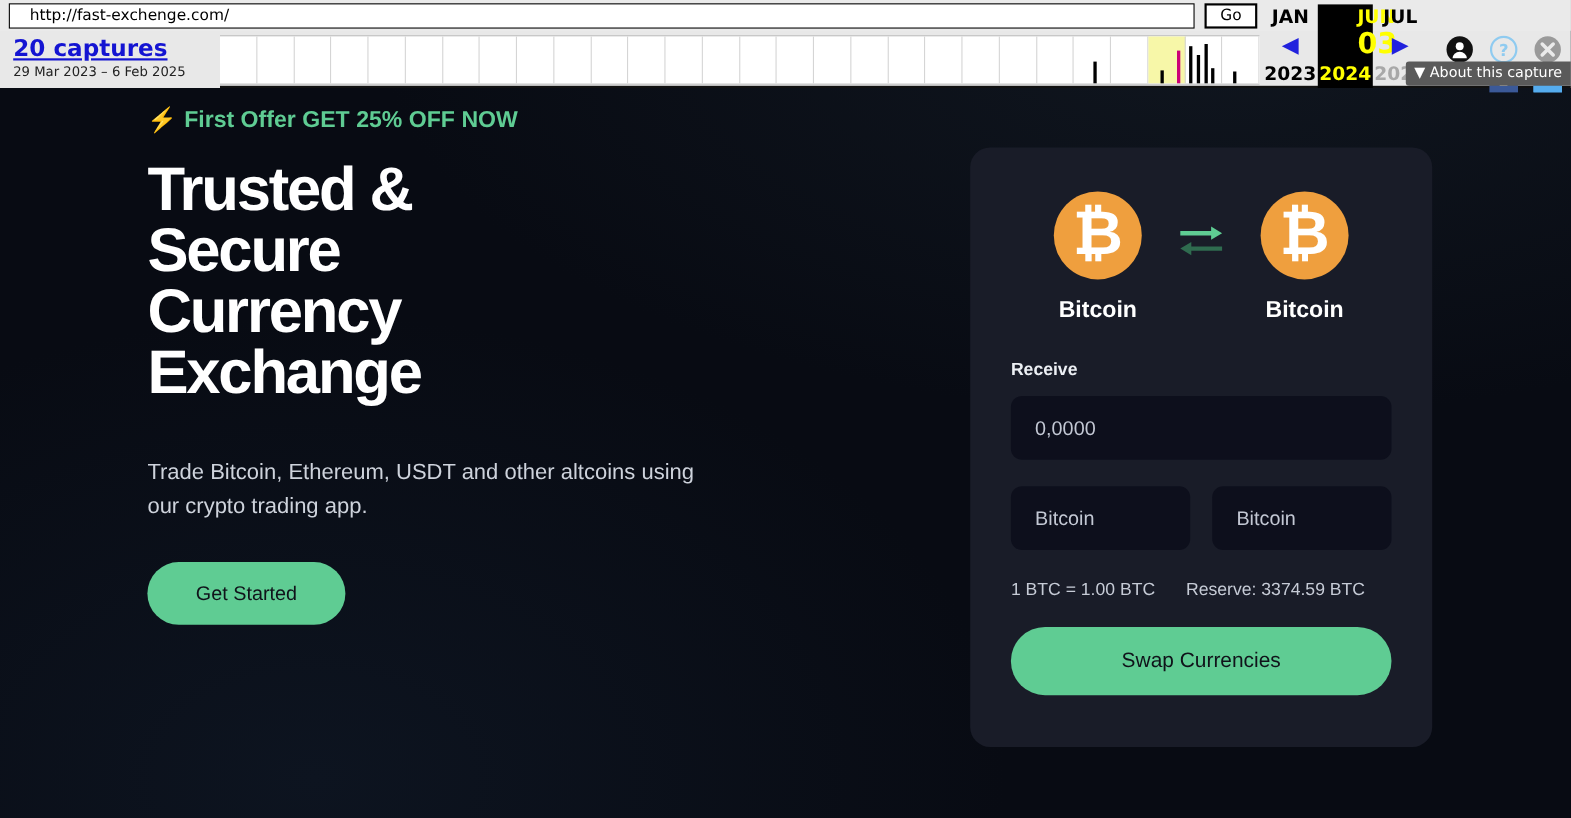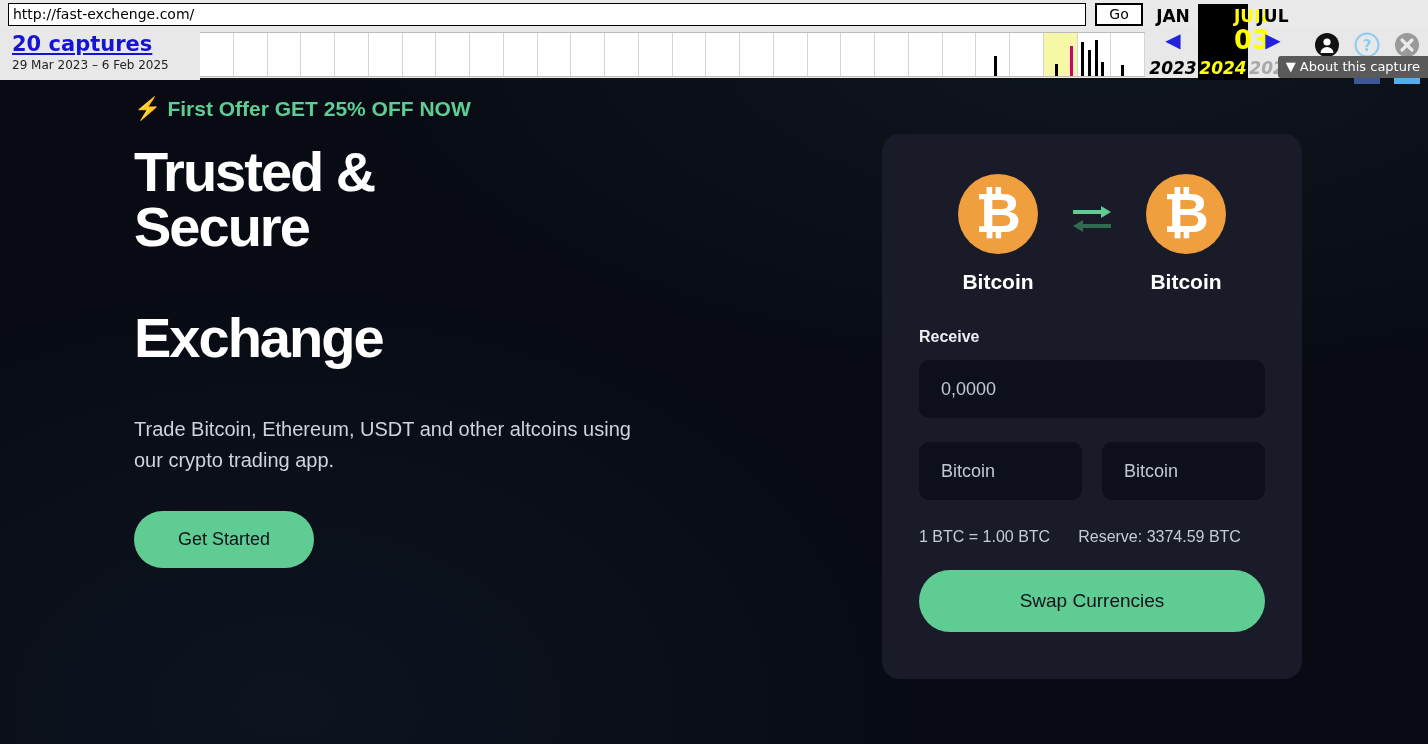--- a/index.html
+++ b/index.html
@@ -25,21 +25,21 @@
     display: flex; align-items: center;
   }
   #wb-url {
     margin-left: 8px;
     width: 1078px; height: 23px;
     background: #fff;
     border: 1px solid #000;
     font-family: "DejaVu Sans", sans-serif;
     font-size: 14px;
     color: #000;
-    padding: 0 4px;
+    padding: 0 18px;
     line-height: 21px;
     white-space: nowrap; overflow: hidden;
   }
   #wb-go {
     margin-left: 9px;
     width: 48px; height: 23px;
     background: #fff;
     border: 2px solid #000;
     font-family: "DejaVu Sans", sans-serif;
     font-size: 14px;
@@ -100,21 +100,21 @@
     width: 150px; height: 76px;
     display: flex;
   }
   .wb-datecol {
     width: 50px;
     text-align: center;
     font-family: "DejaVu Sans", sans-serif;
     position: relative;
   }
   .wb-datecol .mon { font-size: 17px; font-weight: bold; color: #000; display:block; margin-top:2px;}
-  .wb-datecol .yr  { font-size: 17px; font-weight: bold; color: #000; display:block; position:absolute; bottom:2px; left:0; width:50px;font-style:italic;}
+  .wb-datecol .yr  { font-size: 17px; font-weight: bold; color: #000; display:block; position:absolute; bottom:2px; left:0; width:50px;}
   #wb-col-cur { background: #000; padding-left: 36px; }
   #wb-col-cur .mon, #wb-col-cur .yr { color: #ffff00; }
   #wb-col-cur .day { font-size: 26px; font-weight: bold; color: #ffff00; display:block; line-height: 28px; }
   #wb-col-prev .yr { color: #000; }
   #wb-col-next .mon { color: #000; }
   #wb-col-next .yr { color: #a8a8a8; }
   .wb-arrow { font-size: 20px; color: #2222dd; line-height: 28px; }
 
   
   #wb-icons {
@@ -313,21 +313,21 @@
   </div>
 
   <div id="hero-left">
     <div id="offer">
       <span id="offer-bolt">⚡</span>
       <span>First Offer GET 25% OFF NOW</span>
     </div>
     <h1 id="headline">
       <span>Trusted &amp;</span><br>
       <span>Secure</span><br>
-      <br>
+      <span>Currency</span><br>
       <span>Exchange</span>
     </h1>
     <p id="sub">Trade Bitcoin, Ethereum, USDT and other altcoins using our crypto trading app.</p>
     <div id="get-started">Get Started</div>
   </div>
 
   <div id="swap-card">
     <div id="coin-row">
       <div class="coin">
         <div class="coin-icon">₿</div>

